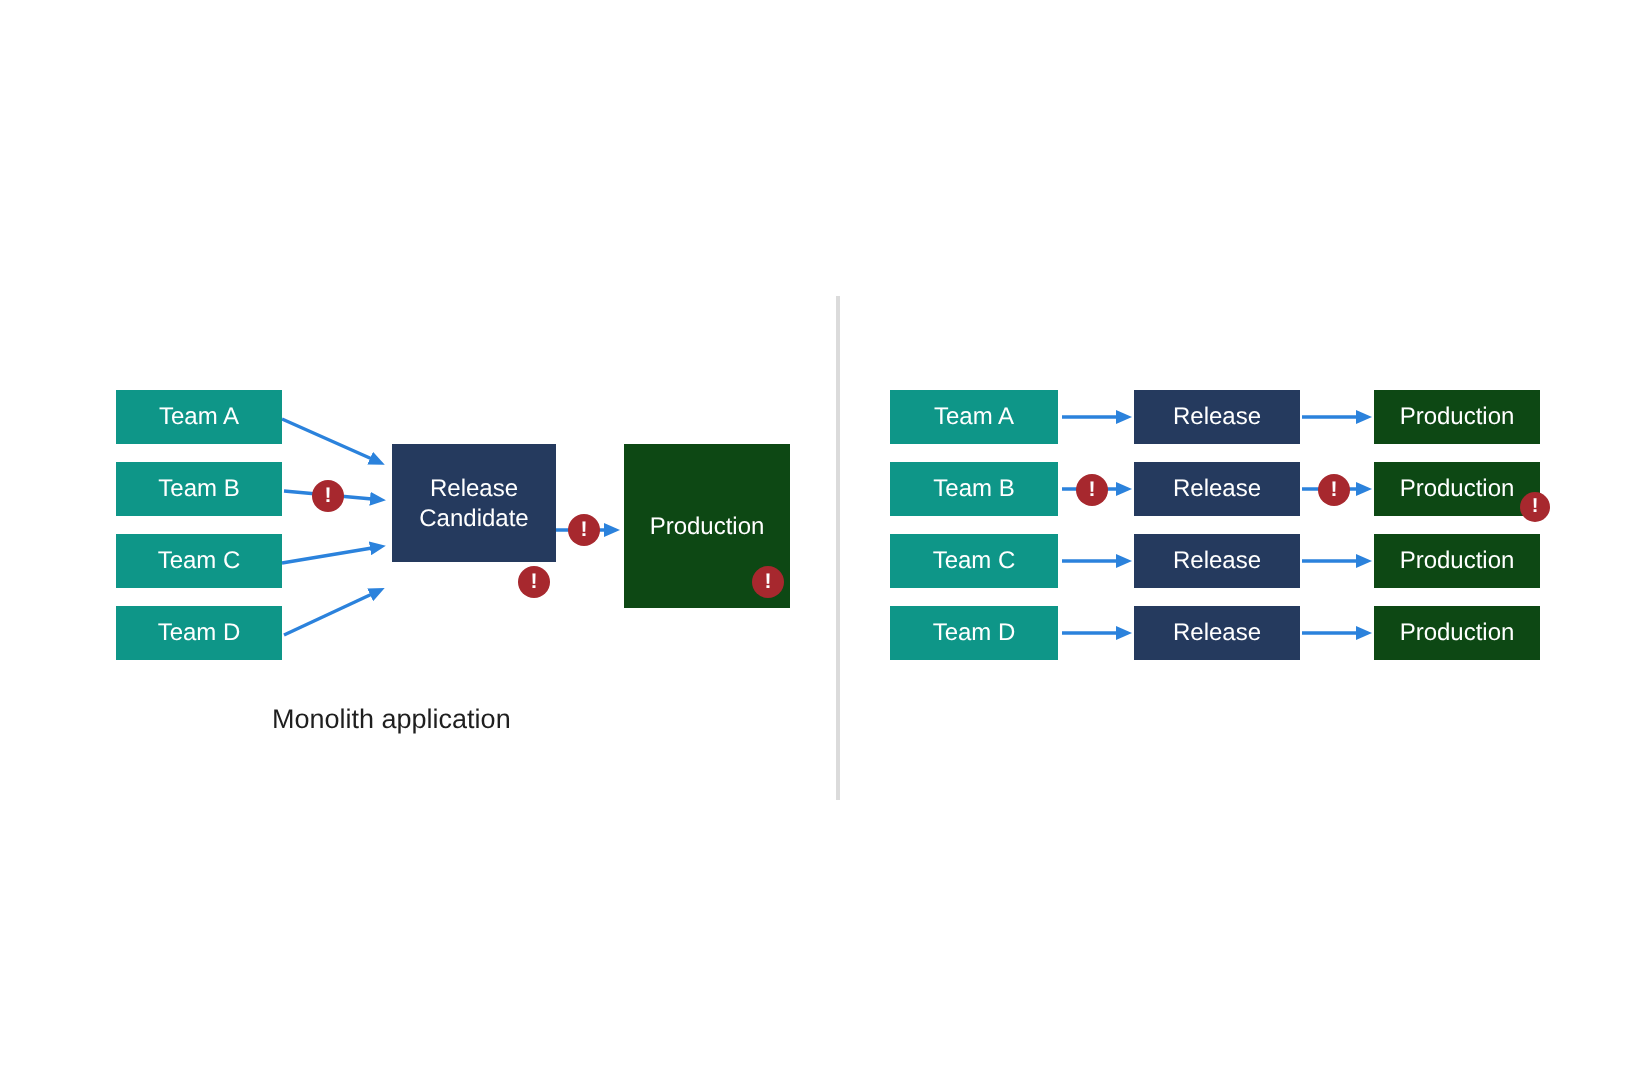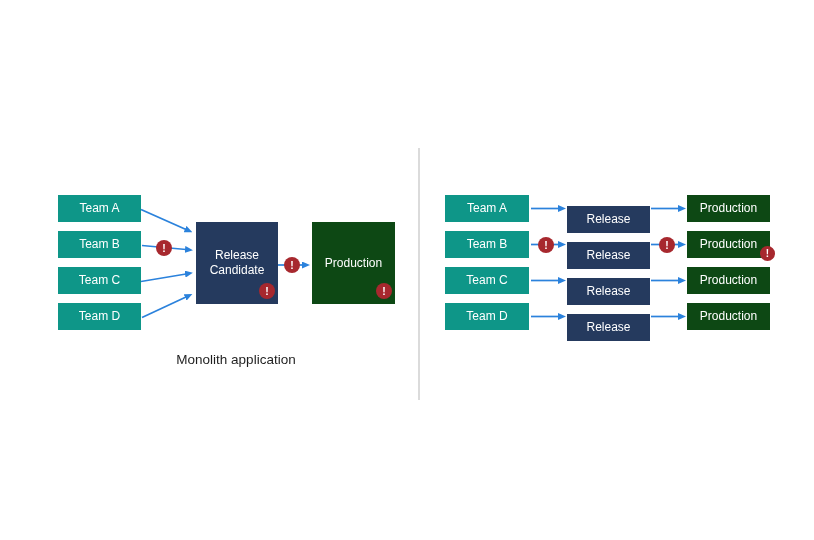--- a/index.html
+++ b/index.html
@@ -21,40 +21,40 @@
   .arrows line{stroke:var(--arrow-blue);stroke-width:1.7;}
   .arrows #ah path{fill:var(--arrow-blue);}
   .box{
     position:absolute;display:flex;align-items:center;justify-content:center;
     color:var(--box-text);font-size:12px;line-height:15px;text-align:center;
     z-index:2;box-sizing:border-box;padding:8px 4px;
   }
   .team{background:var(--team-teal);width:83px;height:27px;}
   .release-sm{background:var(--release-navy);width:83px;height:27px;}
   .production-sm{background:var(--production-green);width:83px;height:27px;}
-  .release-lg{background:var(--release-navy);left:196px;top:222px;width:82px;height:82px;}
+  .release-lg{background:var(--release-navy);left:196px;top:222px;width:82px;height:59px;}
   .production-lg{background:var(--production-green);left:312px;top:222px;width:83px;height:82px;}
   .badge{
     position:absolute;width:16px;height:16px;border-radius:50%;
     background:var(--badge-red);color:#FFFFFF;font-size:10.5px;font-weight:bold;
     line-height:16px;text-align:center;z-index:3;
   }
   .caption{
-    position:absolute;top:352px;width:200px;text-align:center;
+    position:absolute;top:352px;width:200px;
     color:var(--caption-text);font-size:13.5px;z-index:2;
   }
   .divider{
     position:absolute;left:418px;top:148px;width:2px;height:252px;
     background:var(--divider-gray);z-index:0;
   }
   
   .m-t0{left:58px;top:195px;} .m-t1{left:58px;top:231px;}
   .m-t2{left:58px;top:267px;} .m-t3{left:58px;top:303px;}
   
-  .s-team{left:445px;width:84px;} .s-rel{left:567px;margin-top:11px;} .s-prod{left:687px;}
+  .s-team{left:445px;width:84px;} .s-rel{left:567px;} .s-prod{left:687px;}
   .row0{top:195px;} .row1{top:231px;} .row2{top:267px;} .row3{top:303px;}
 </style>
 </head>
 <body>
 
 <div class="canvas">
 
   <div class="divider"></div>
 
   <svg class="arrows" viewBox="0 0 814 540" xmlns="http://www.w3.org/2000/svg">

